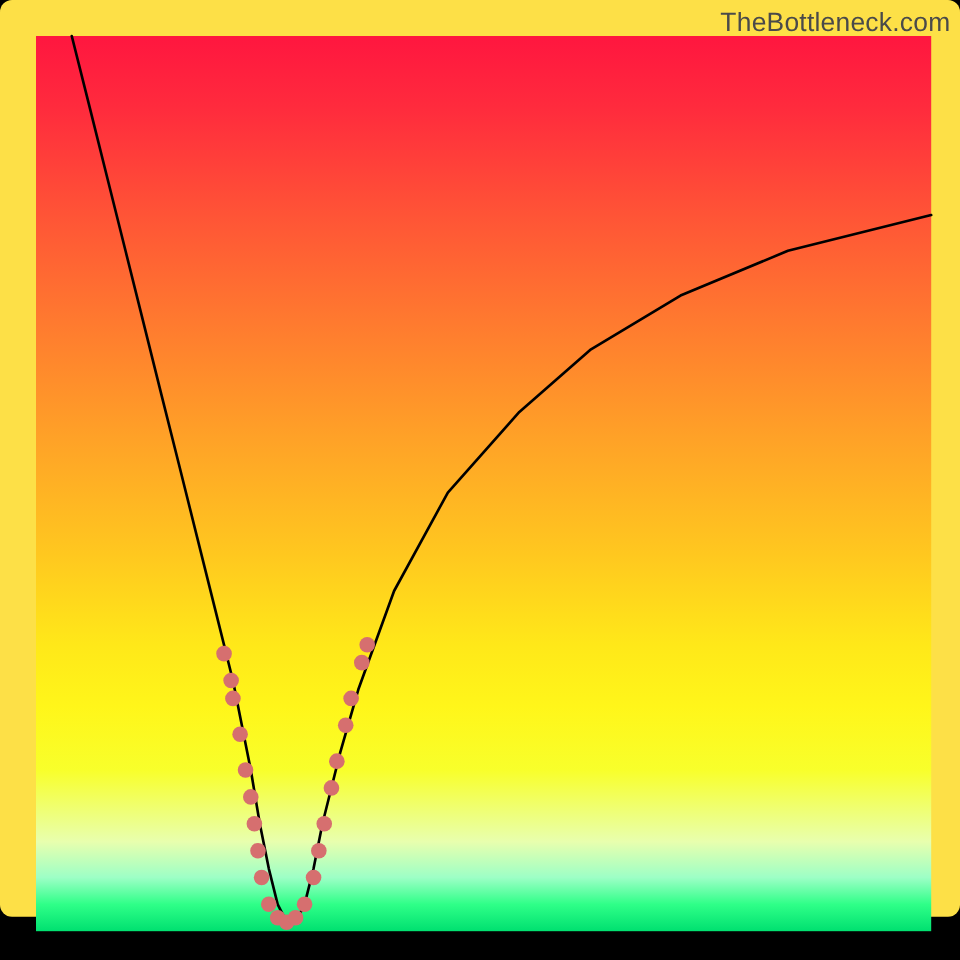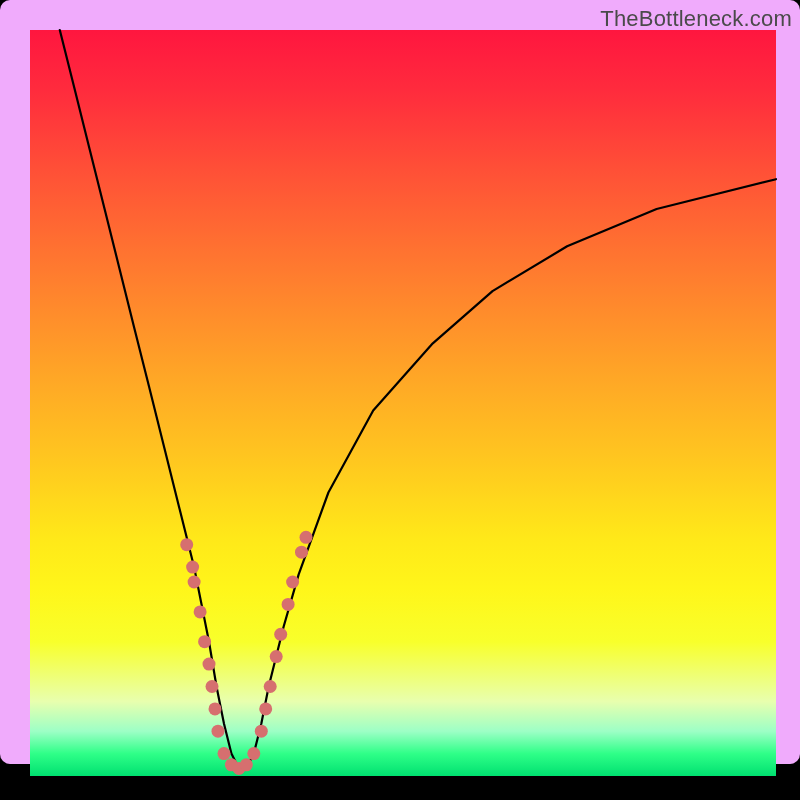--- a/index.html
+++ b/index.html
@@ -9,21 +9,21 @@
     height: 800px;
     background: #000;
     overflow: hidden;
   }
   .frame {
     position: absolute;
     left: 0;
     top: 0;
     width: 800px;
     height: 764px;
-    background: #f0abfc;
+    background: #fde047;
     border-radius: 10px;
   }
   .plot {
     position: absolute;
     left: 30px;
     top: 30px;
     width: 746px;
     height: 746px;
     
     background: linear-gradient(

